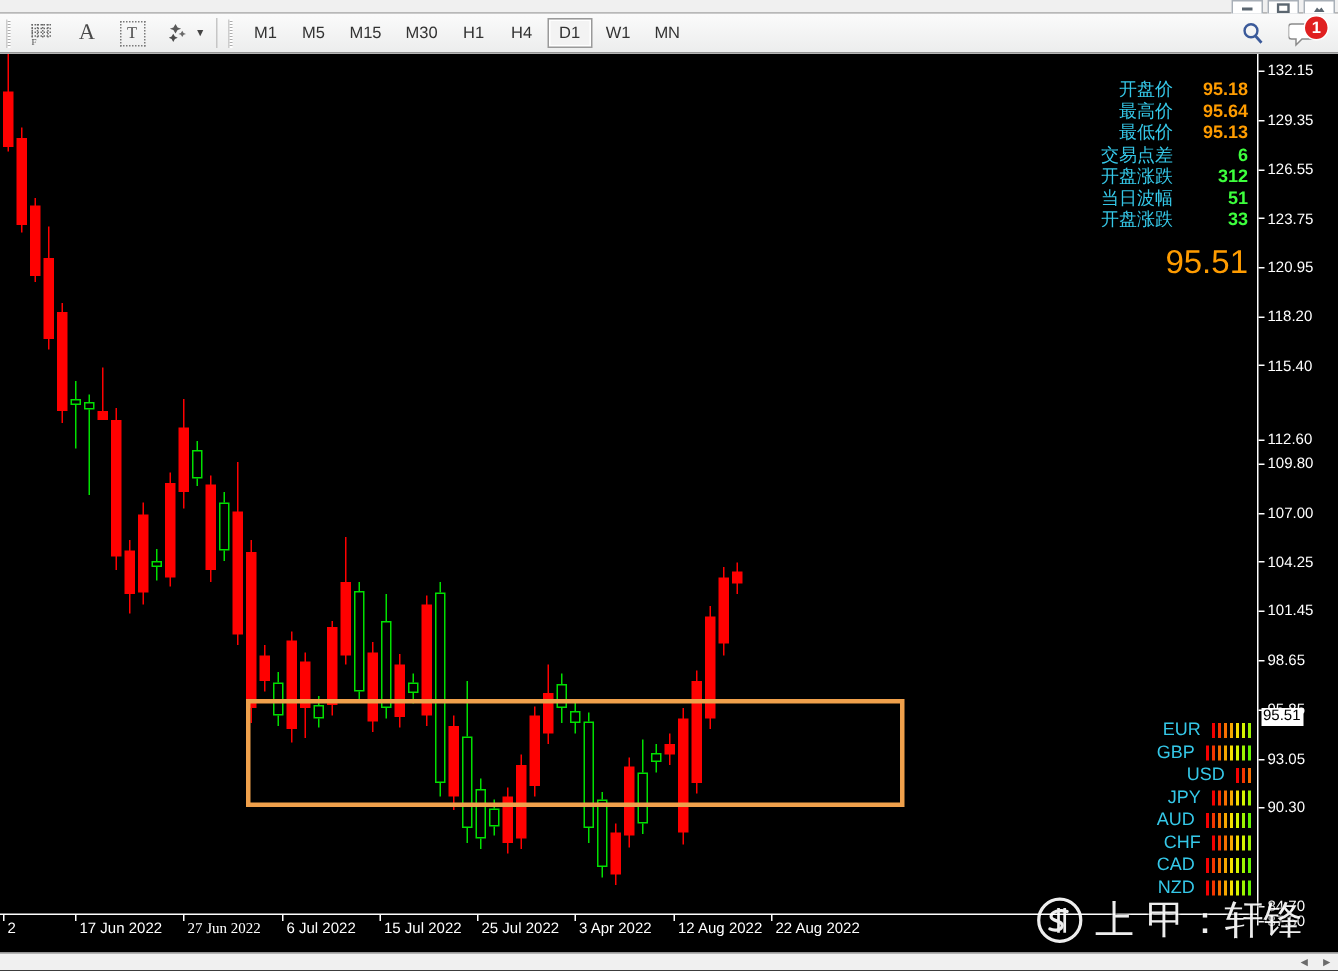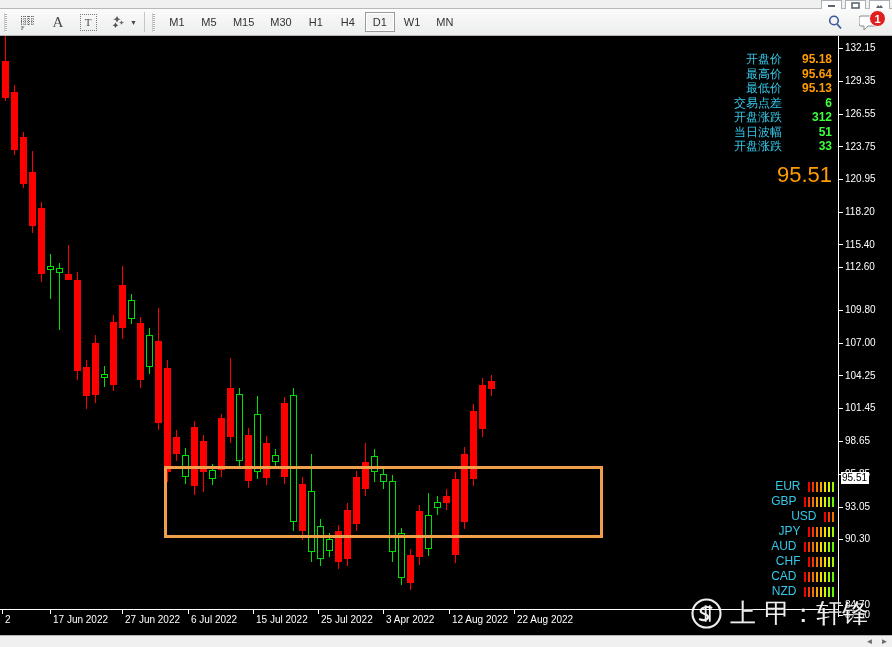--- a/index.html
+++ b/index.html
@@ -477,21 +477,21 @@
 
   <div class="price-axis">
     <div id="price-ticks">
         <div class="px-tick" style="top: 7px;"><span class="dash"></span>132.15</div>
         <div class="px-tick" style="top: 39.8683px;"><span class="dash"></span>129.35</div>
         <div class="px-tick" style="top: 72.7366px;"><span class="dash"></span>126.55</div>
         <div class="px-tick" style="top: 105.605px;"><span class="dash"></span>123.75</div>
         <div class="px-tick" style="top: 138.473px;"><span class="dash"></span>120.95</div>
         <div class="px-tick" style="top: 170.754px;"><span class="dash"></span>118.20</div>
         <div class="px-tick" style="top: 203.623px;"><span class="dash"></span>115.40</div>
-        <div class="px-tick" style="top: 226px;"><span class="dash"></span>112.60</div>
+        <div class="px-tick" style="top: 253px;"><span class="dash"></span>112.60</div>
         <div class="px-tick" style="top: 269.359px;"><span class="dash"></span>109.80</div>
         <div class="px-tick" style="top: 302.228px;"><span class="dash"></span>107.00</div>
         <div class="px-tick" style="top: 334.509px;"><span class="dash"></span>104.25</div>
         <div class="px-tick" style="top: 367.377px;"><span class="dash"></span>101.45</div>
         <div class="px-tick" style="top: 400.246px;"><span class="dash"></span>98.65</div>
         <div class="px-tick" style="top: 433.114px;"><span class="dash"></span>95.85</div>
         <div class="px-tick" style="top: 465.982px;"><span class="dash"></span>93.05</div>
         <div class="px-tick" style="top: 498.263px;"><span class="dash"></span>90.30</div>
         <div class="px-tick" style="top: 531.132px; margin-top: 43px;"><span class="dash"></span>87.50</div>
         <div class="px-tick" style="top: 564px;"><span class="dash"></span>84.70</div>
@@ -499,21 +499,21 @@
     <div class="px-current" id="px-current" style="top: 436.105px;">95.51</div>
   </div>
 
   <div class="time-axis">
     <div id="time-ticks">
         <div class="tx-mark" style="left: 2px;"></div>
         <div class="tx-tick" style="left: 5px;">2</div>
         <div class="tx-mark" style="left: 50px;"></div>
         <div class="tx-tick" style="left: 53px;">17 Jun 2022</div>
         <div class="tx-mark" style="left: 122px;"></div>
-        <div class="tx-tick" style="left: 125px;">27 Jun 2022</div>
+        <div class="tx-tick" style="left: 125px; font-family: Liberation Serif, serif;">27 Jun 2022</div>
         <div class="tx-mark" style="left: 188px;"></div>
         <div class="tx-tick" style="left: 191px;">6 Jul 2022</div>
         <div class="tx-mark" style="left: 253px;"></div>
         <div class="tx-tick" style="left: 256px;">15 Jul 2022</div>
         <div class="tx-mark" style="left: 318px;"></div>
         <div class="tx-tick" style="left: 321px;">25 Jul 2022</div>
         <div class="tx-mark" style="left: 383px;"></div>
         <div class="tx-tick" style="left: 386px;">3 Apr 2022</div>
         <div class="tx-mark" style="left: 449px;"></div>
         <div class="tx-tick" style="left: 452px;">12 Aug 2022</div>

